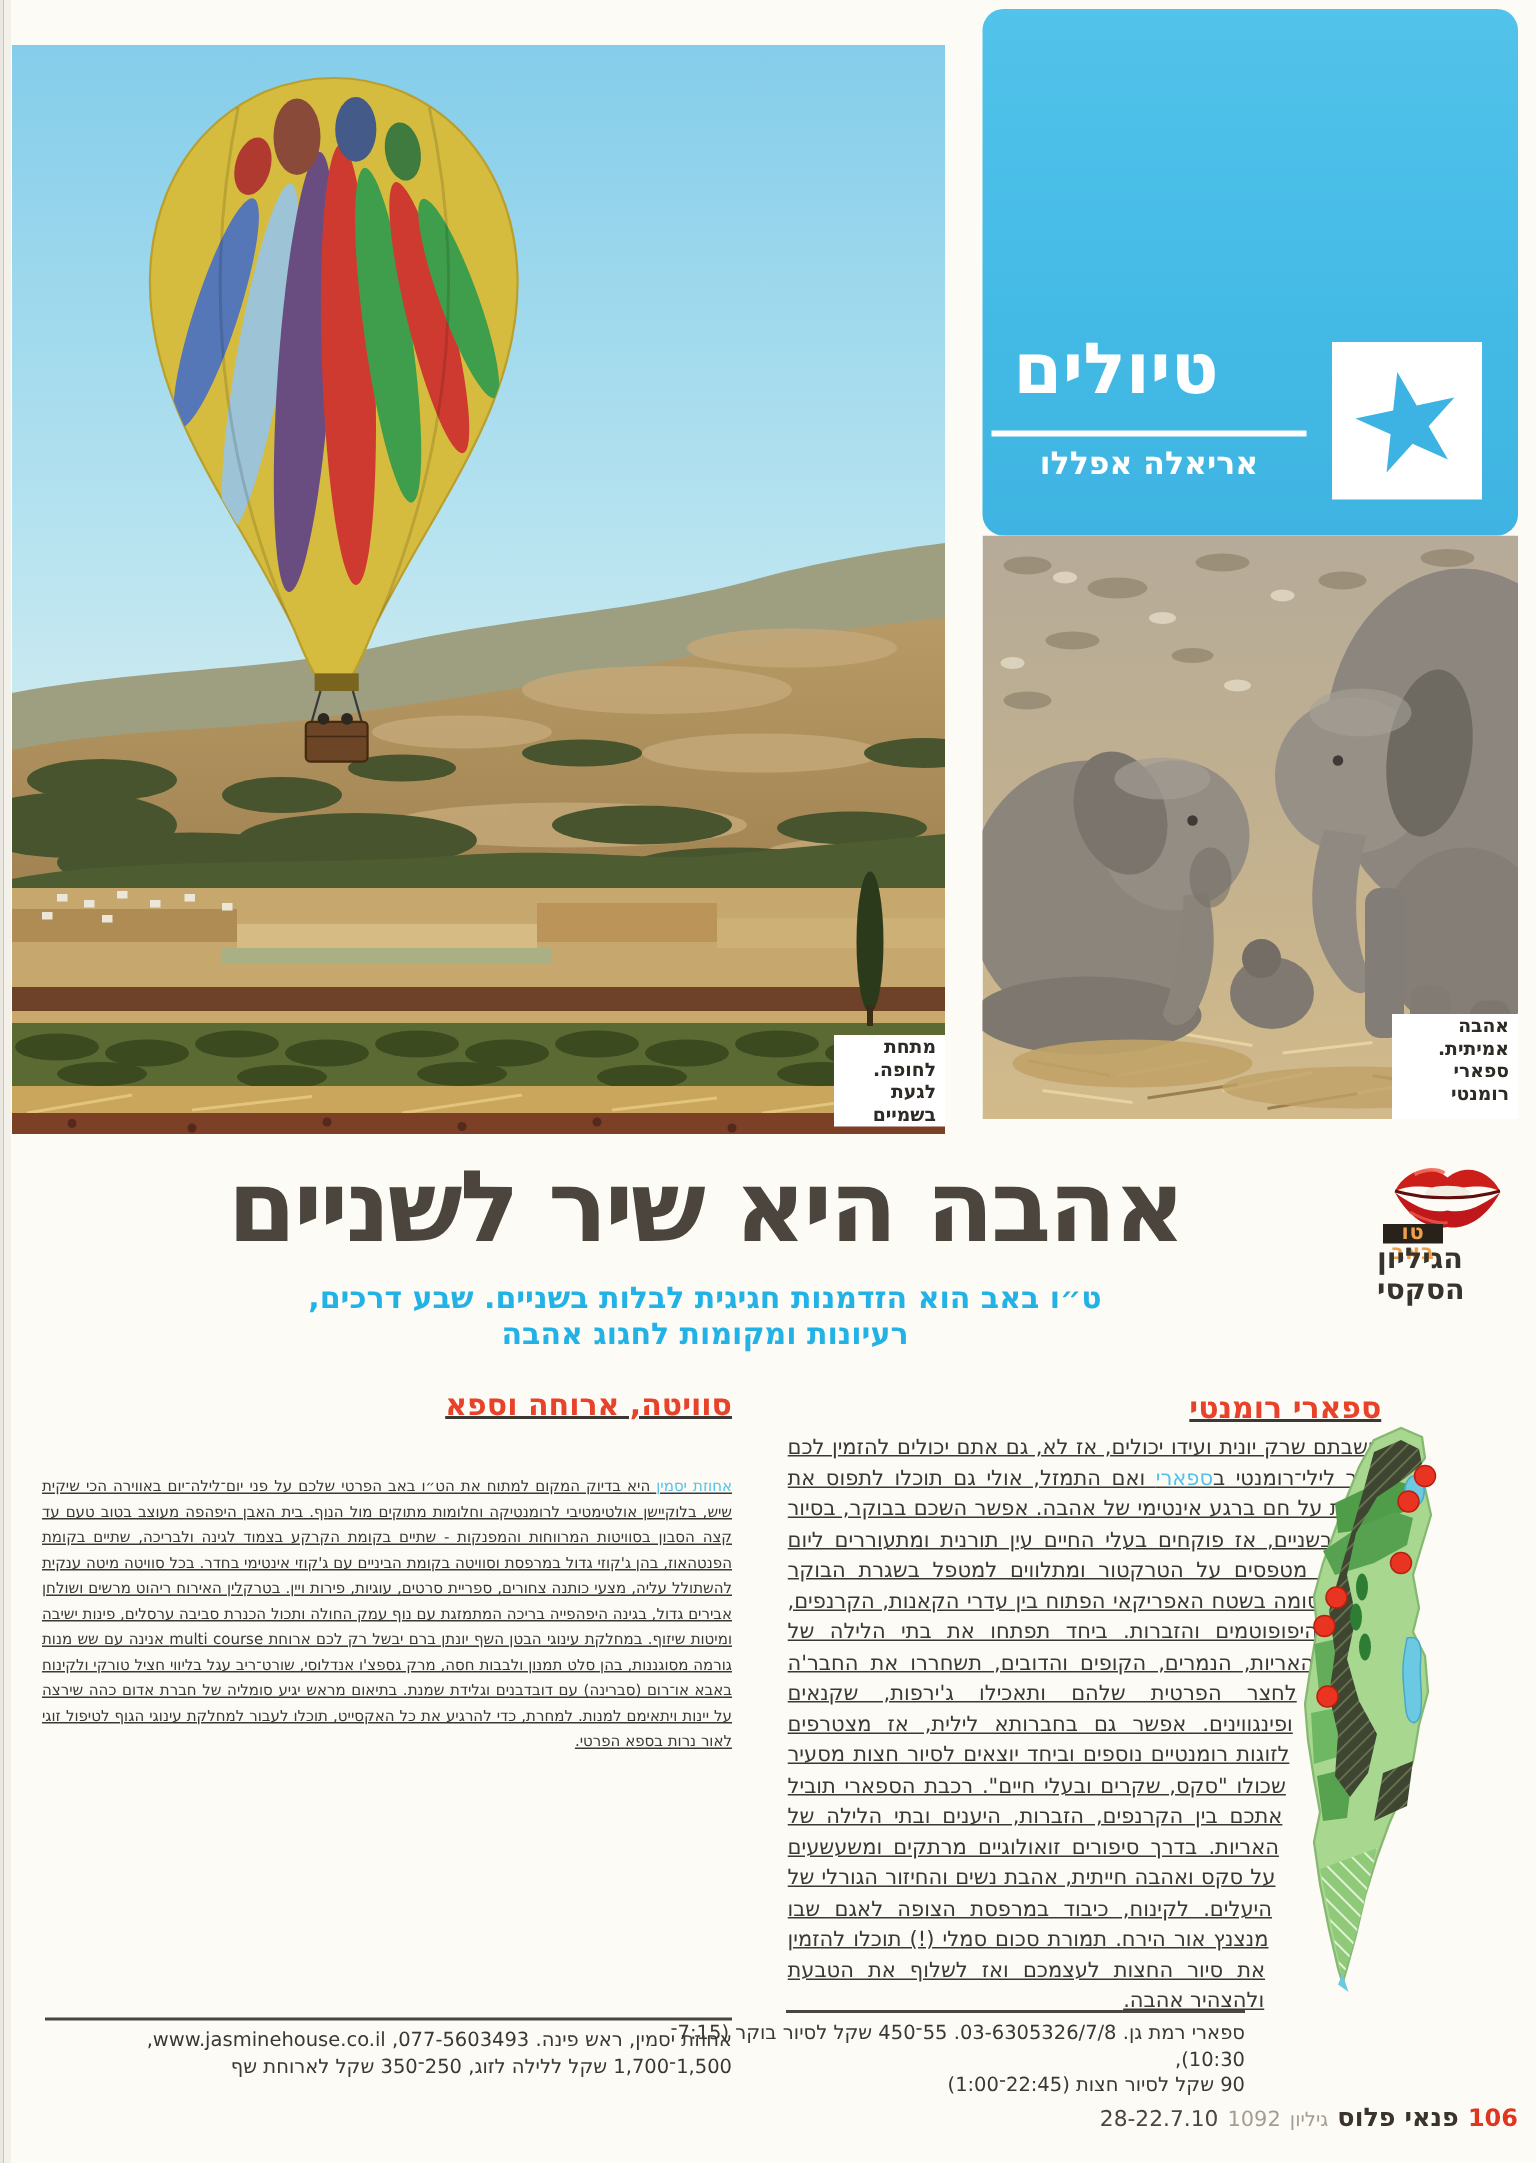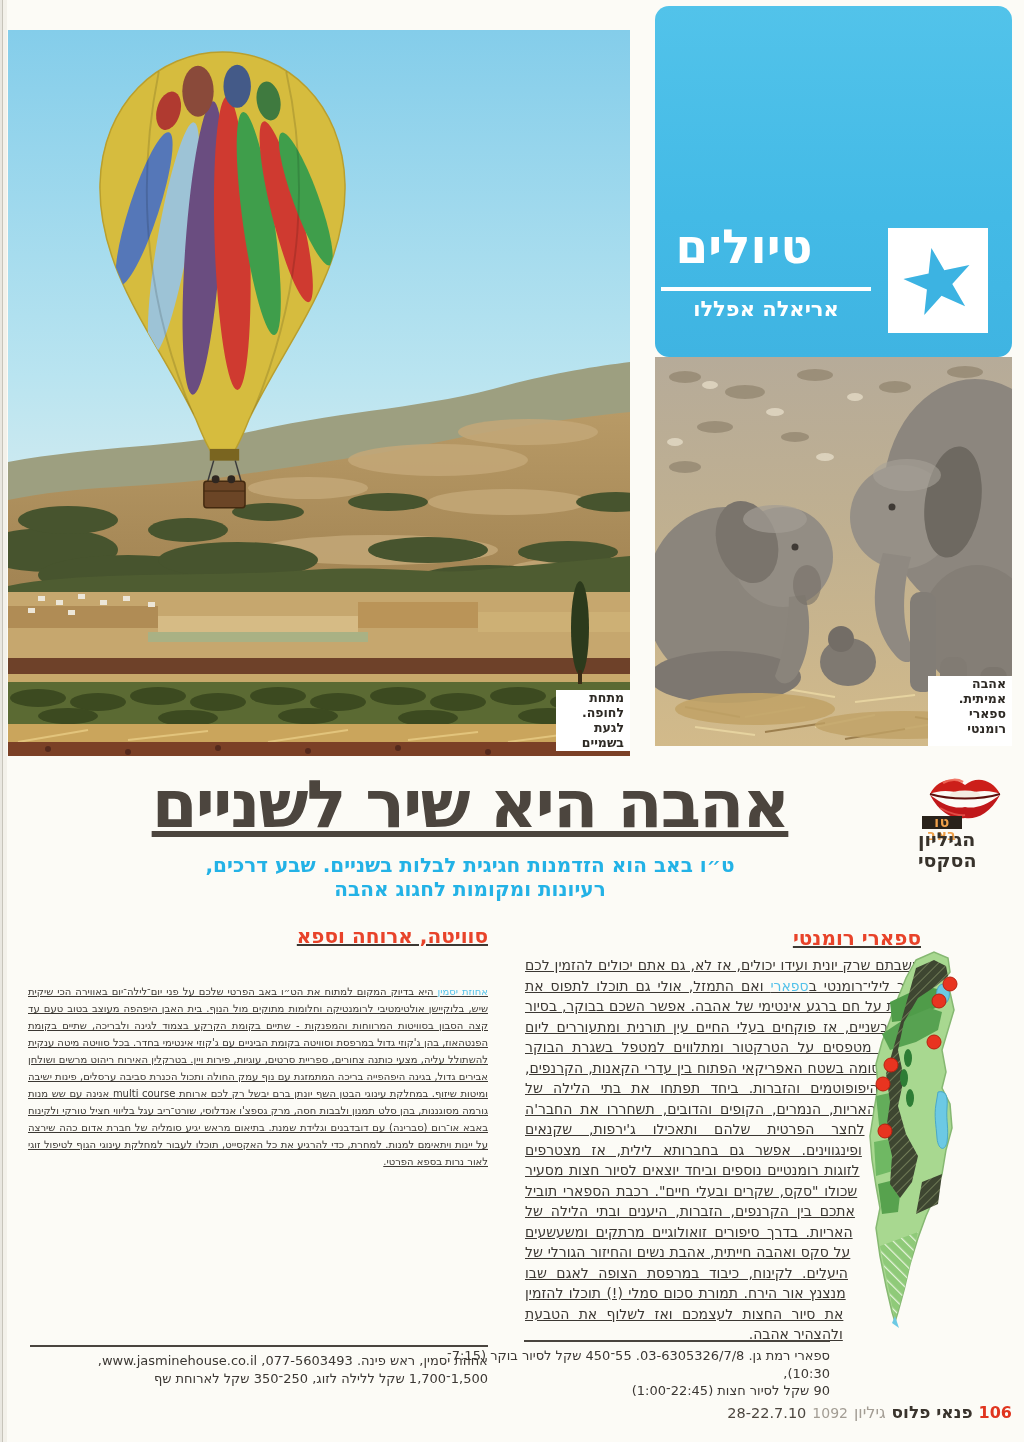--- a/index.html
+++ b/index.html
@@ -32,21 +32,21 @@
   .badge{position:absolute;left:918px;top:772px;width:96px;height:120px;direction:rtl;}
   .badge svg{display:block;margin-right:8px;}
   .badge-ribbon{position:absolute;right:52px;top:44px;width:40px;height:13px;background:#29221a;
     color:#efa049;font-size:14px;font-weight:bold;text-align:center;line-height:13px;letter-spacing:.5px;}
   .badge-line{position:absolute;right:8px;width:88px;text-align:left;
     font-weight:bold;color:#37322b;font-size:19px;line-height:20px;}
   .badge-line.l1{top:57px;}
   .badge-line.l2{top:78px;}
   
   .headline{position:absolute;left:70px;top:762px;width:800px;margin:0;text-align:center;direction:rtl;
-    font-size:66px;font-weight:bold;color:#4c453e;letter-spacing:-2px;line-height:86px;text-decoration:underline;}
+    font-size:66px;font-weight:bold;color:#4c453e;letter-spacing:-2px;line-height:86px;}
   .subheadline{position:absolute;left:112px;top:853px;width:716px;text-align:center;direction:rtl;
     font-size:20px;font-weight:bold;color:#23b2e6;line-height:24px;}
   
   .col{position:absolute;direction:rtl;text-align:justify;color:#3c3833;text-decoration:underline;}
   .col h2{margin:0 0 5px 0;font-size:20px;color:#e8432a;text-align:right;}
   .col p{margin:0;}
   .col-right{left:525px;top:926px;width:396px;height:422px;overflow:hidden;}
   .col-right p{font-size:14px;line-height:20.5px;}
   .col-left{left:28px;top:924px;width:460px;height:424px;overflow:hidden;}
   .col-left p{font-size:10px;line-height:17px;margin-top:35px;}
@@ -60,21 +60,21 @@
   .rule-right{left:524px;top:1340px;width:306px;}
   .rule-left{left:30px;top:1345px;width:458px;}
   .contact{position:absolute;direction:rtl;text-align:right;font-size:13px;line-height:17.5px;color:#3b3733;}
   .contact-right{left:440px;top:1347px;width:390px;}
   .contact-left{left:26px;top:1352px;width:462px;}
   
   .page-footer{position:absolute;left:690px;top:1402px;width:322px;direction:rtl;
     display:flex;align-items:baseline;gap:6px;justify-content:flex-start;}
   .pf-num{color:#e0351f;font-weight:bold;font-size:16px;}
   .pf-mag{color:#3a342d;font-weight:bold;font-size:17px;}
-  .pf-issue-label{color:#a39d94;font-size:16px;text-align:right;}
+  .pf-issue-label{color:#a39d94;font-size:13px;text-align:right;}
   .pf-issue-num{color:#a39d94;font-size:14px;}
   .pf-date{color:#4c463f;font-size:14.5px;}
 </style>
 </head>
 <body>
 
 <div class="page">
   <div class="edge-strip"></div>
 
   <figure class="balloon-photo">

